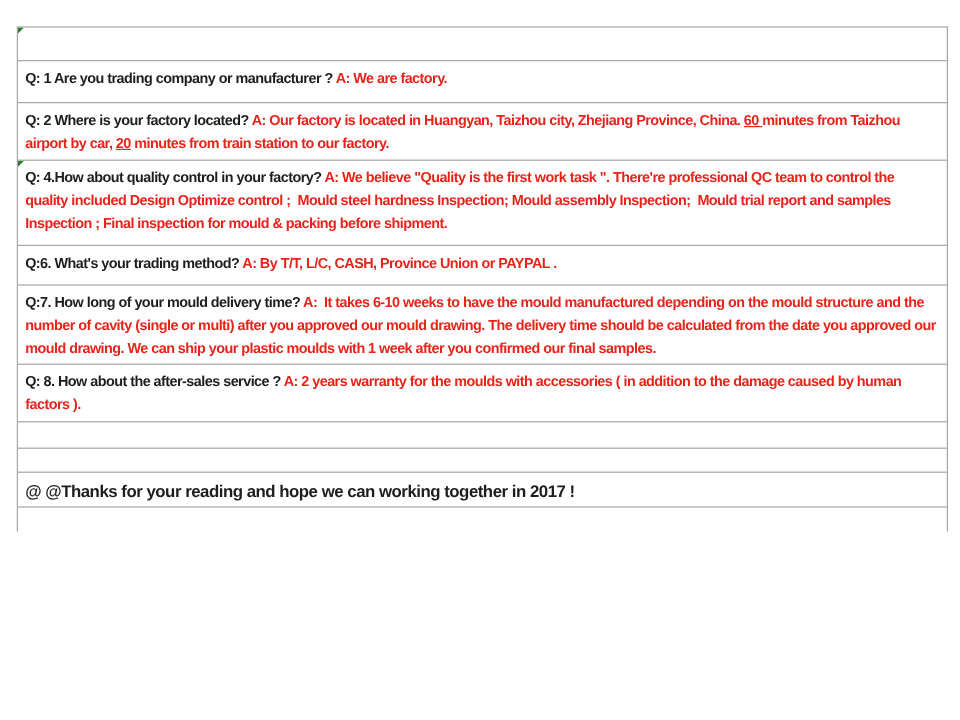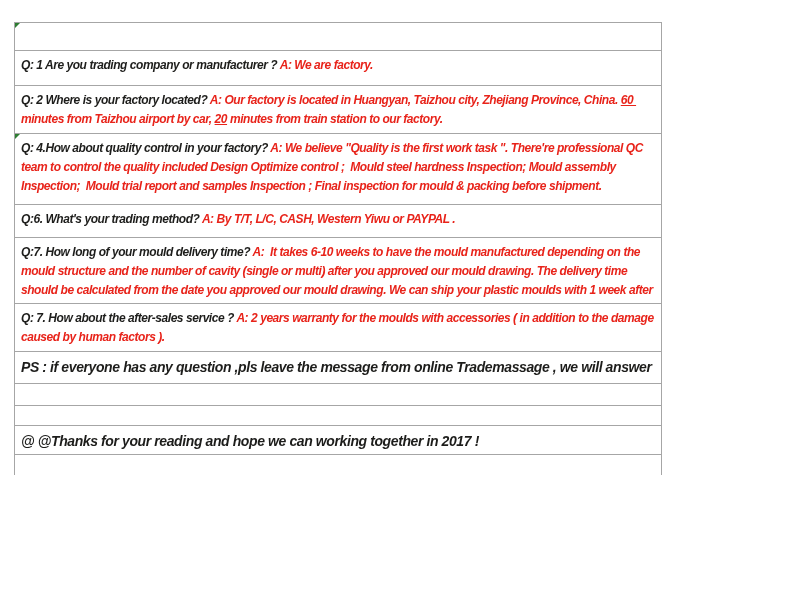--- a/index.html
+++ b/index.html
@@ -8,27 +8,26 @@
     background: #ffffff;
     width: 800px;
     height: 600px;
     font-family: "Liberation Sans", sans-serif;
     overflow: hidden;
   }
   .sheet {
     position: absolute;
     left: 14px;
     top: 22px;
-    width: 648px;
+    width: 776px;
     box-sizing: border-box;
     border-left: 1px solid var(--border-color, #a6a6a6);
     border-right: 1px solid var(--border-color, #a6a6a6);
     border-top: 1px solid var(--border-color, #a6a6a6);
     background: #ffffff;
-    font-style: italic;
   }
   .row {
     position: relative;
     box-sizing: border-box;
     border-bottom: 1px solid var(--border-color, #a6a6a6);
     padding: 5px 6px 0 6px;
     overflow: hidden;
     font-weight: bold;
     font-size: 12px;
     line-height: 19px;
@@ -72,22 +71,21 @@
 
 <div class="sheet">
   <div class="row title-row" id="title-row" style="height: 28px;">
     <span class="marker" id="title-marker"></span>
     
   </div>
   <div id="faq-rows">
       <div class="row" style="height: 35px;"><span class="seg-question">Q: 1 Are you trading company or manufacturer ? </span><span class="seg-answer">A: We are factory.</span></div>
       <div class="row" style="height: 48px;"><span class="seg-question">Q: 2 Where is your factory located? </span><span class="seg-answer">A: Our factory is located in Huangyan, Taizhou city, Zhejiang Province, China. </span><span class="seg-answer seg-underline">60 </span><span class="seg-answer">minutes from Taizhou airport by car, </span><span class="seg-answer seg-underline">20</span><span class="seg-answer"> minutes from train station to our factory.</span></div>
       <div class="row" style="height: 71px;"><span class="marker"></span><span class="seg-question">Q: 4.How about quality control in your factory? </span><span class="seg-answer">A: We believe "Quality is the first work task ". There're professional QC team to control the quality included Design Optimize control ;  Mould steel hardness Inspection; Mould assembly Inspection;  Mould trial report and samples Inspection ; Final inspection for mould &amp; packing before shipment.</span></div>
-      <div class="row" style="height: 33px;"><span class="seg-question">Q:6. What's your trading method? </span><span class="seg-answer">A: By T/T, L/C, CASH, Western Yiwu or PAYPAL .</span></div>
+      <div class="row" style="height: 33px;"><span class="seg-question">Q:6. What's your trading method? </span><span class="seg-answer">A: By T/T, L/C, CASH, Province Union or PAYPAL .</span></div>
       <div class="row" style="height: 66px;"><span class="seg-question">Q:7. How long of your mould delivery time? </span><span class="seg-answer">A:  It takes 6-10 weeks to have the mould manufactured depending on the mould structure and the number of cavity (single or multi) after you approved our mould drawing. The delivery time should be calculated from the date you approved our mould drawing. We can ship your plastic moulds with 1 week after you confirmed our final samples.</span></div>
-      <div class="row" style="height: 48px;"><span class="seg-question">Q: 7. How about the after-sales service ? </span><span class="seg-answer">A: 2 years warranty for the moulds with accessories ( in addition to the damage caused by human factors ).</span></div>
-      <div class="row large" style="height: 32px;"><span class="seg-question">PS : if everyone has any question ,pls leave the message from online Trademassage , we will answer within  24 hours !</span></div>
+      <div class="row" style="height: 48px;"><span class="seg-question">Q: 8. How about the after-sales service ? </span><span class="seg-answer">A: 2 years warranty for the moulds with accessories ( in addition to the damage caused by human factors ).</span></div>
       <div class="row" style="height: 22px;"></div>
       <div class="row" style="height: 20px;"></div>
       <div class="row large" style="height: 29px;"><span class="seg-question">@ @Thanks for your reading and hope we can working together in 2017 !</span></div>
     </div>
   <div class="row partial-row" id="partial-row" style="height: 20px;"></div>
 </div>
 
 </body></html>

